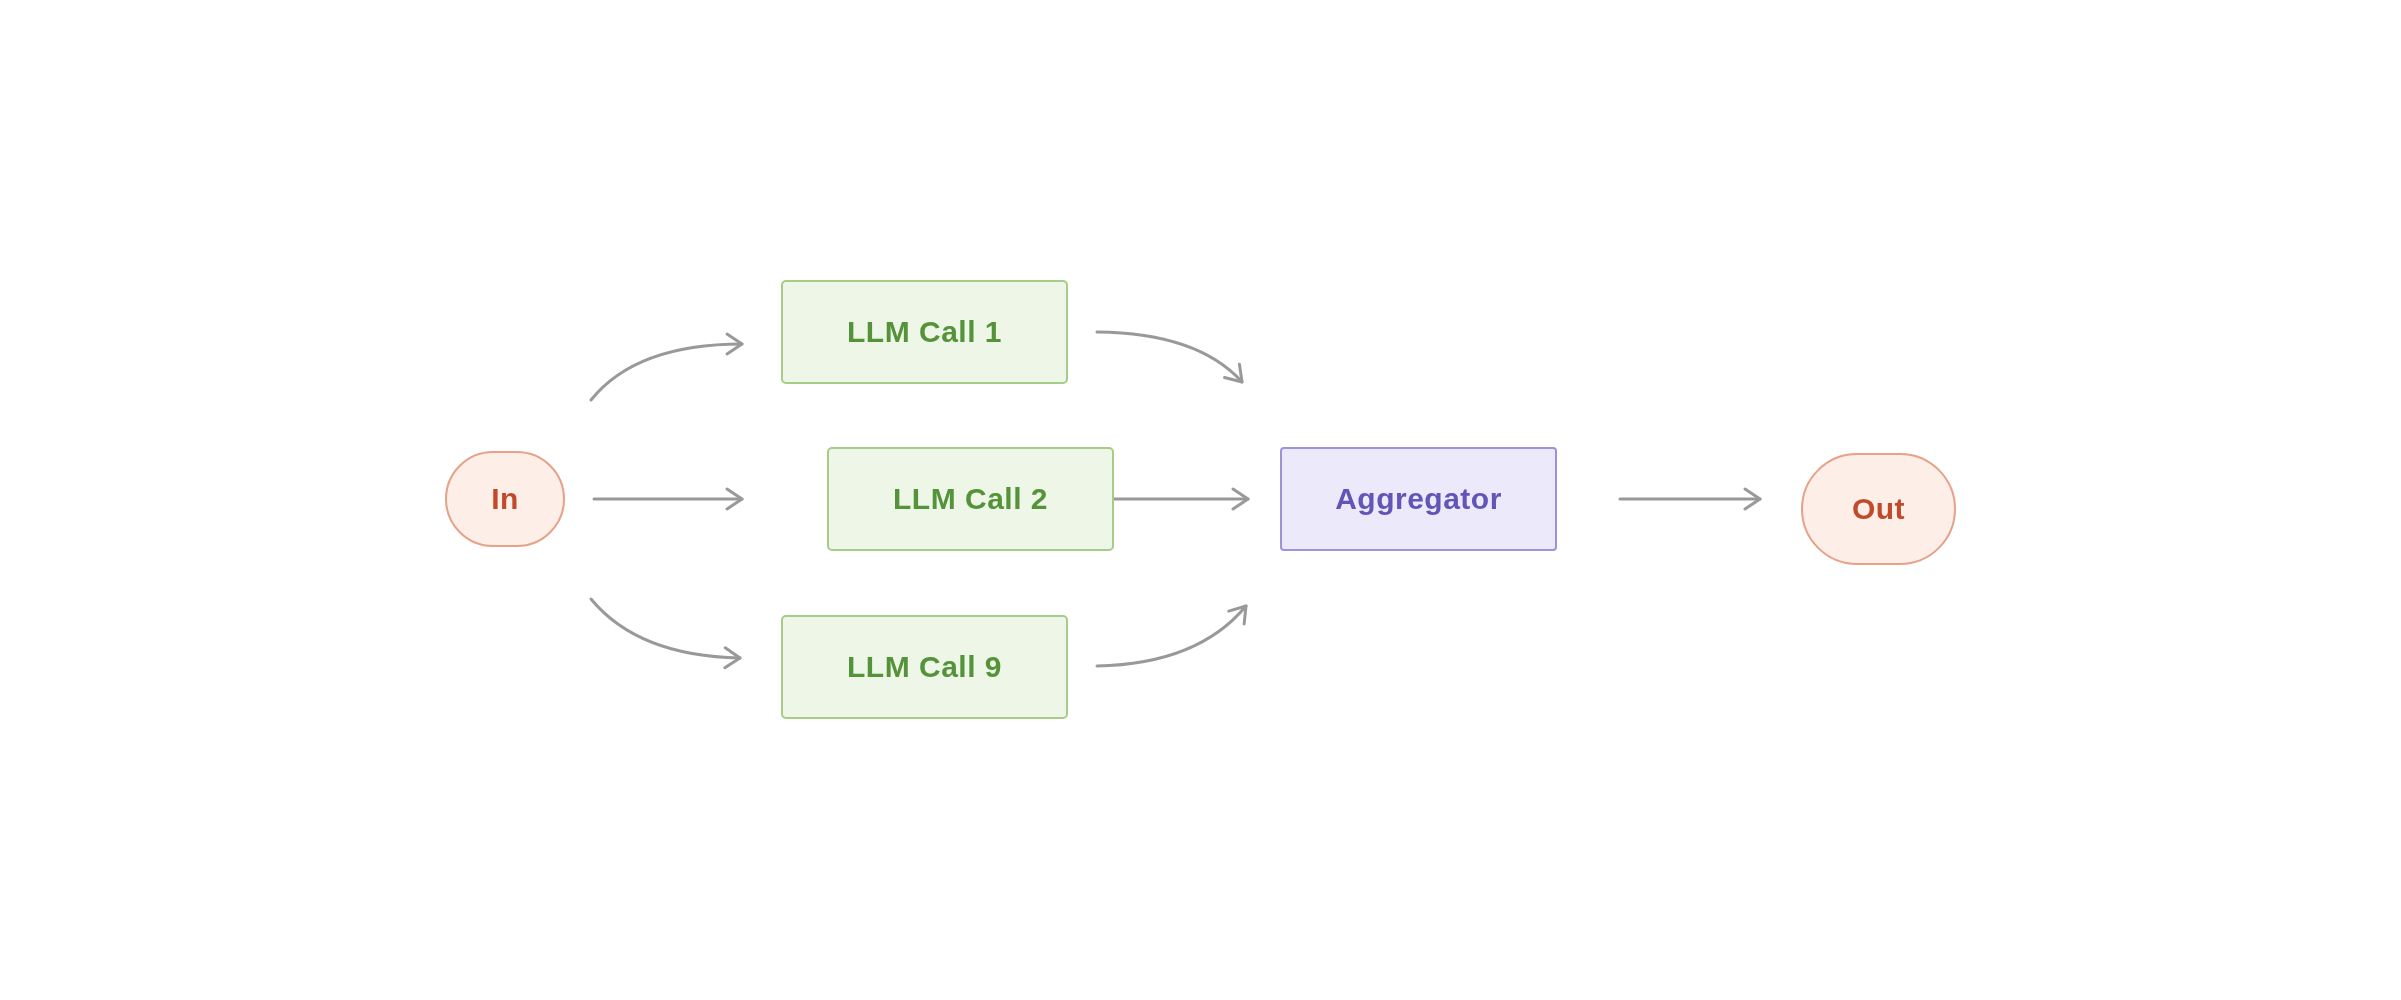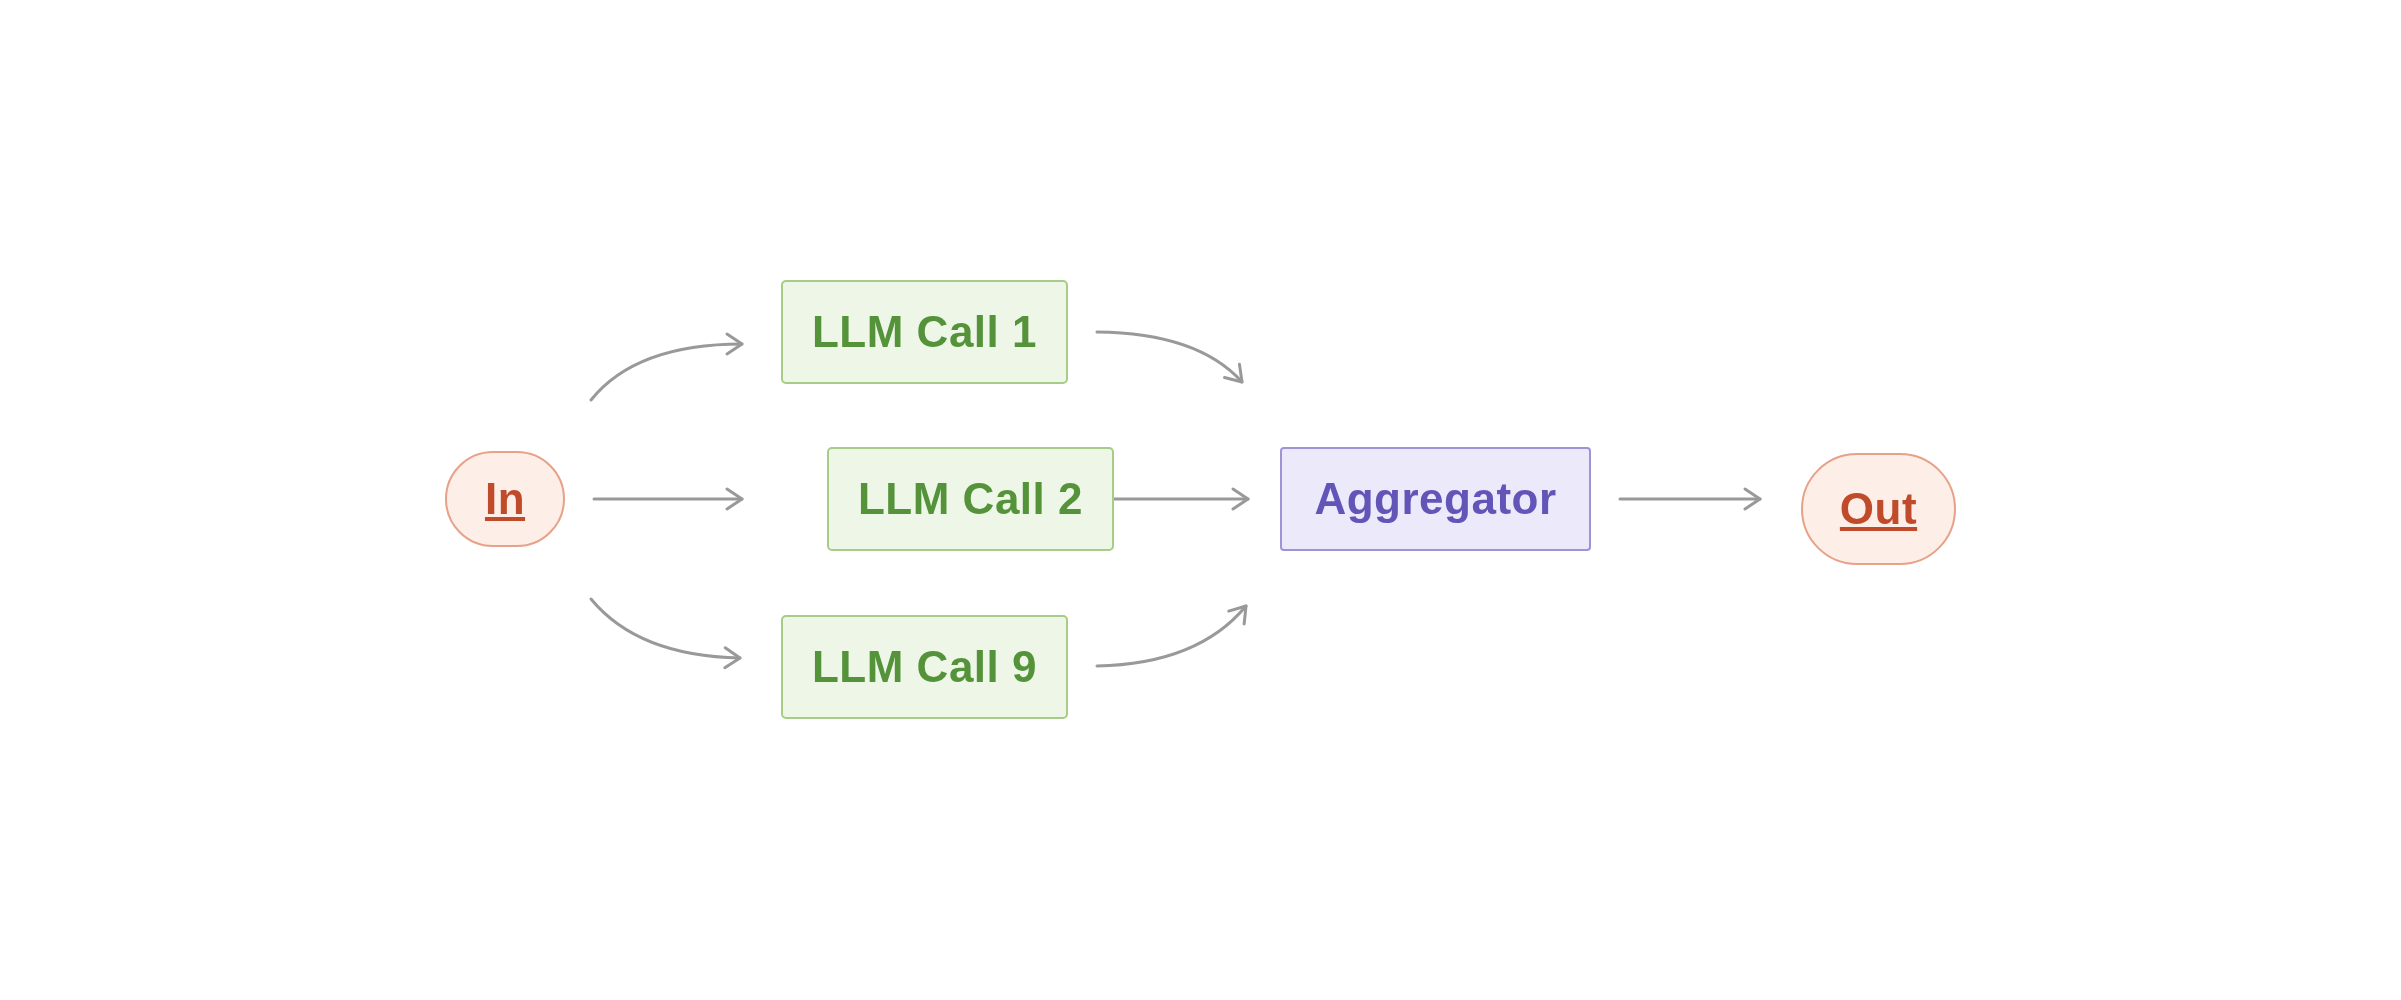--- a/index.html
+++ b/index.html
@@ -34,21 +34,21 @@
     stroke-linecap: round;
     stroke-linejoin: round;
   }
   .node {
     position: absolute;
     display: flex;
     align-items: center;
     justify-content: center;
     box-sizing: border-box;
     font-weight: bold;
-    font-size: 44px;
+    font-size: 30px;
     letter-spacing: 0.5px;
     white-space: nowrap;
     border: 2px solid transparent;
   }
   .node--rect-green {
     background: var(--green-bg, #eef6e7);
     border-color: var(--green-border, #a6cc87);
     color: var(--green-text, #55933a);
     border-radius: 5px;
   }
@@ -56,27 +56,26 @@
     background: var(--purple-bg, #eceafa);
     border-color: var(--purple-border, #9f93d8);
     color: var(--purple-text, #6355b8);
     border-radius: 4px;
   }
   .node--pill-red {
     background: var(--red-bg, #fdeee7);
     border-color: var(--red-border, #e6a188);
     color: var(--red-text, #bf4b2b);
     border-radius: 999px;
-    text-decoration: underline;
   }
   #node-in        { left: 445px;  top: 451px; width: 120px; height: 96px; }
   #node-llm1      { left: 781px;  top: 280px; width: 287px; height: 104px; }
   #node-llm2      { left: 781px;  top: 447px; width: 287px; height: 104px; margin-left: 46px; }
   #node-llm3      { left: 781px;  top: 615px; width: 287px; height: 104px; }
-  #node-aggregator{ left: 1280px; top: 447px; width: 311px; height: 104px; }
+  #node-aggregator{ left: 1280px; top: 447px; width: 277px; height: 104px; }
   #node-out       { left: 1801px; top: 453px; width: 155px; height: 112px; }
 </style>
 </head>
 <body>
 
 <div class="canvas">
 
   <svg class="edges-layer" viewBox="0 0 2401 1000" xmlns="http://www.w3.org/2000/svg">
     <defs>
       <marker id="arrow" markerUnits="userSpaceOnUse" markerWidth="32" markerHeight="32" viewBox="0 0 32 32" refX="23" refY="16" orient="auto">

